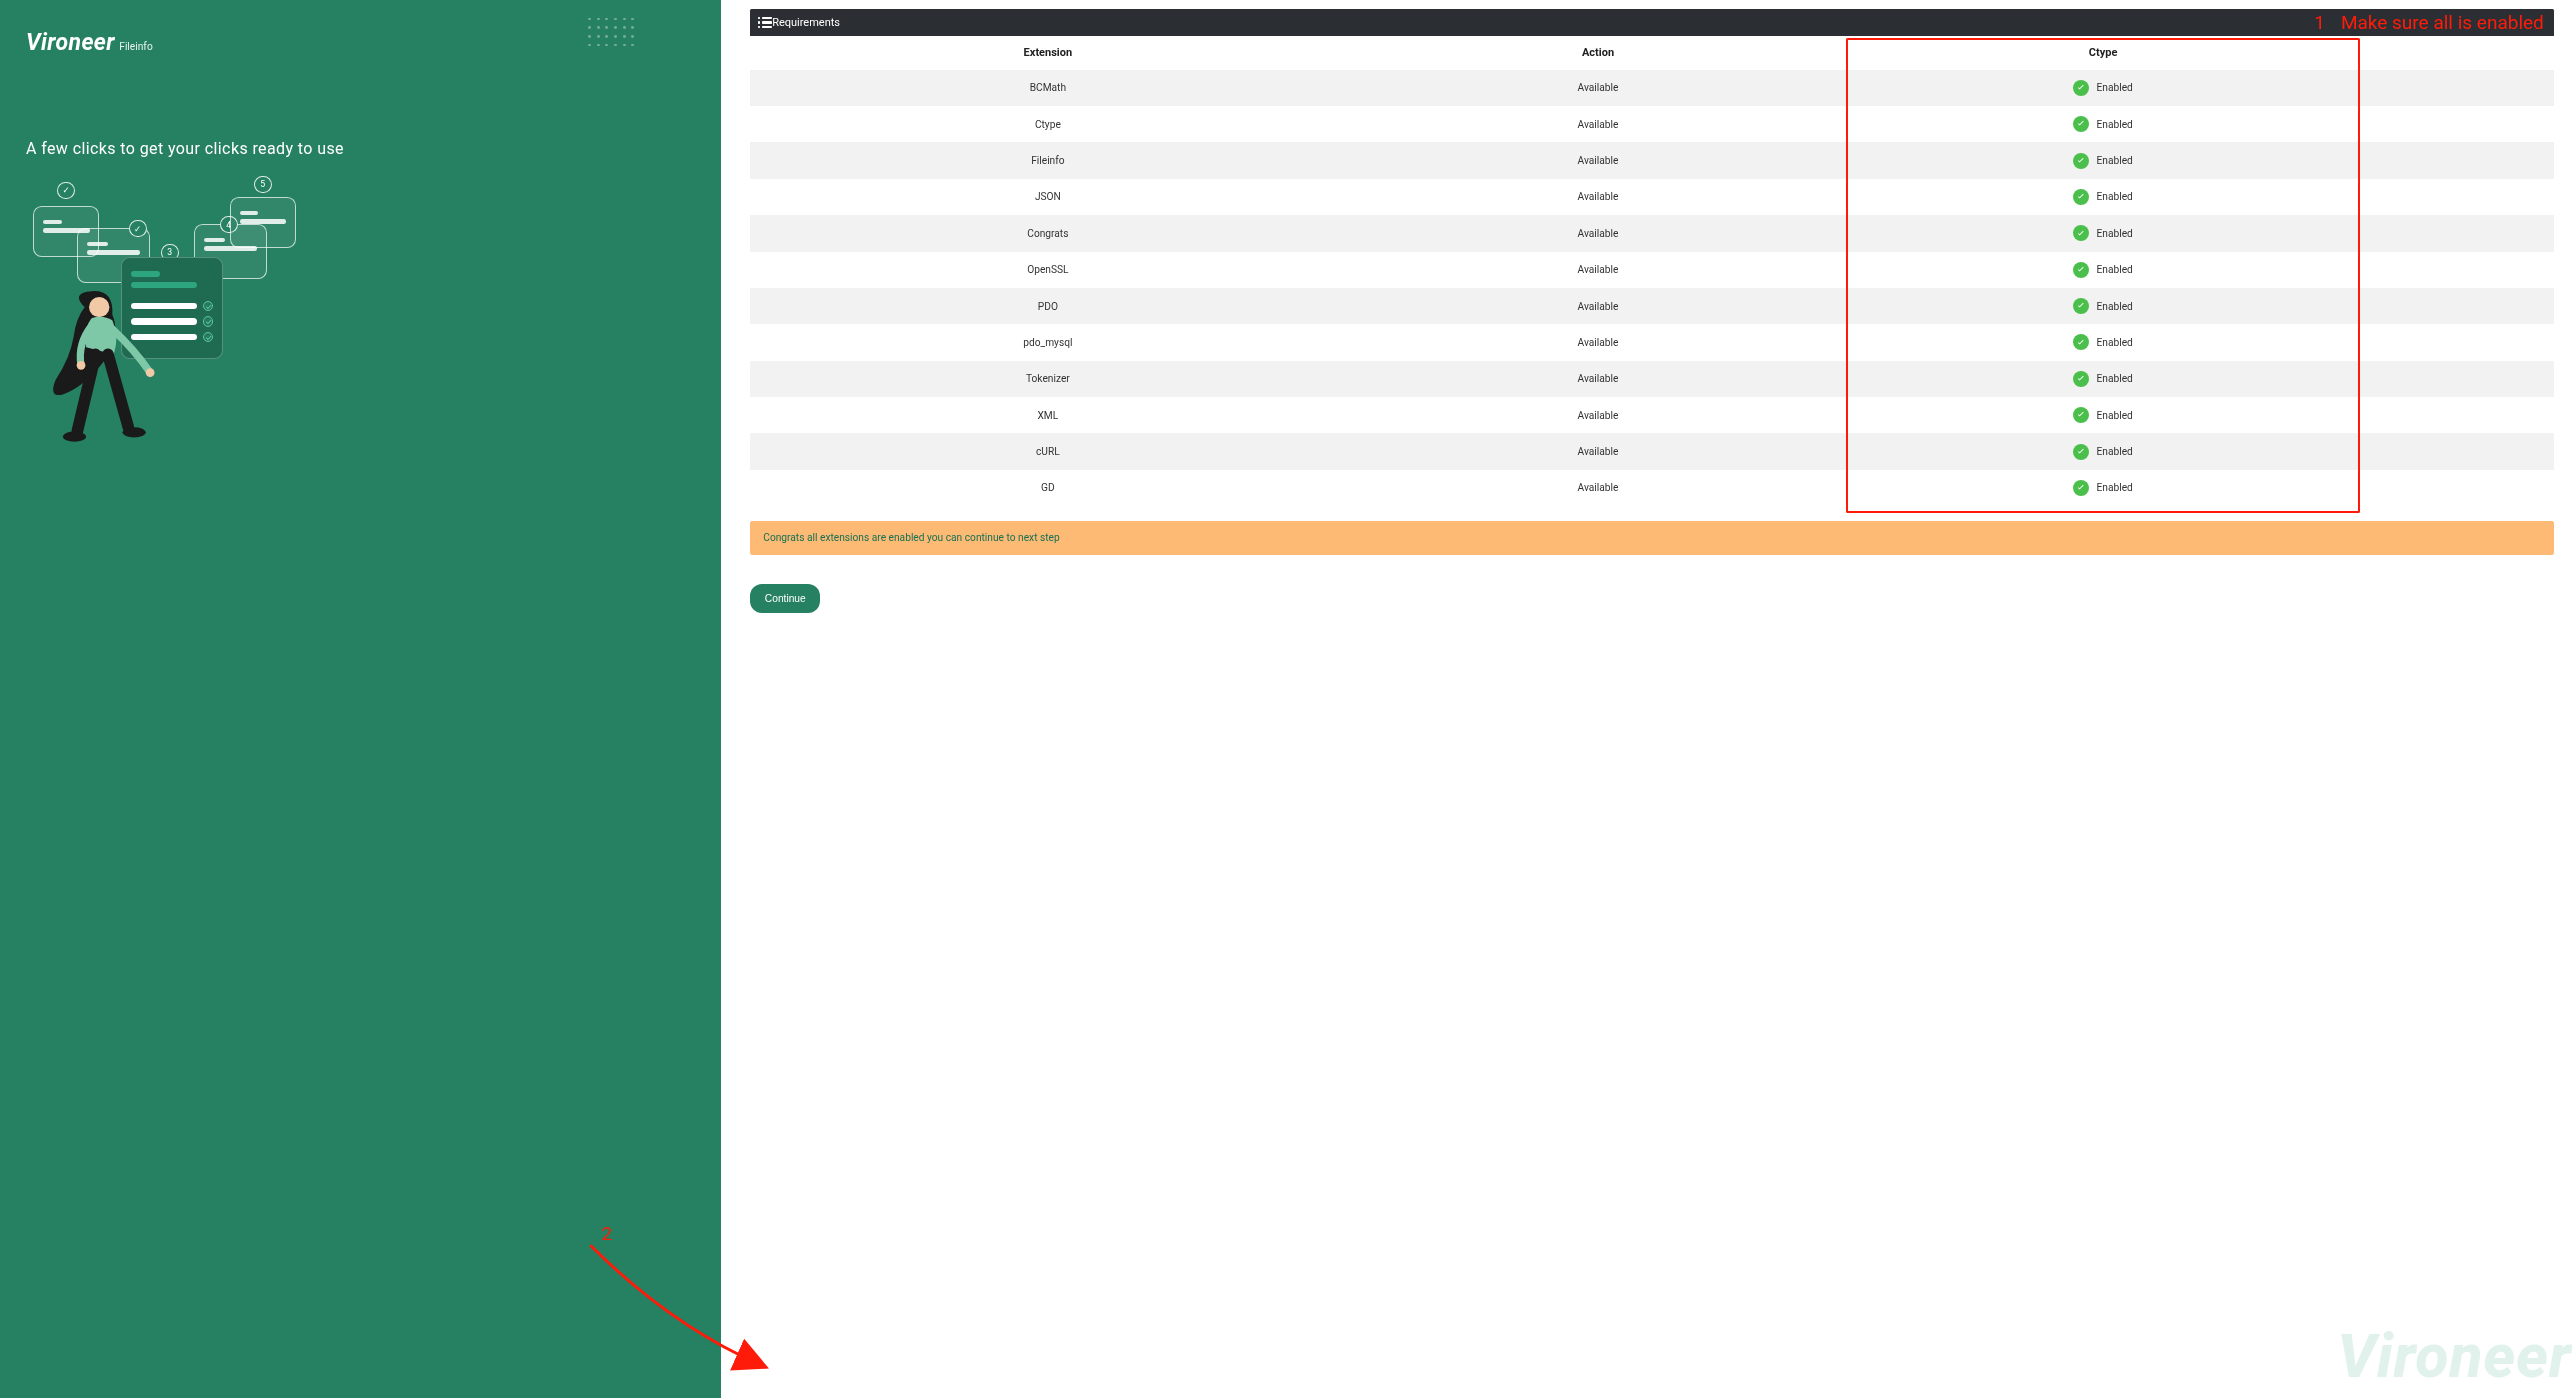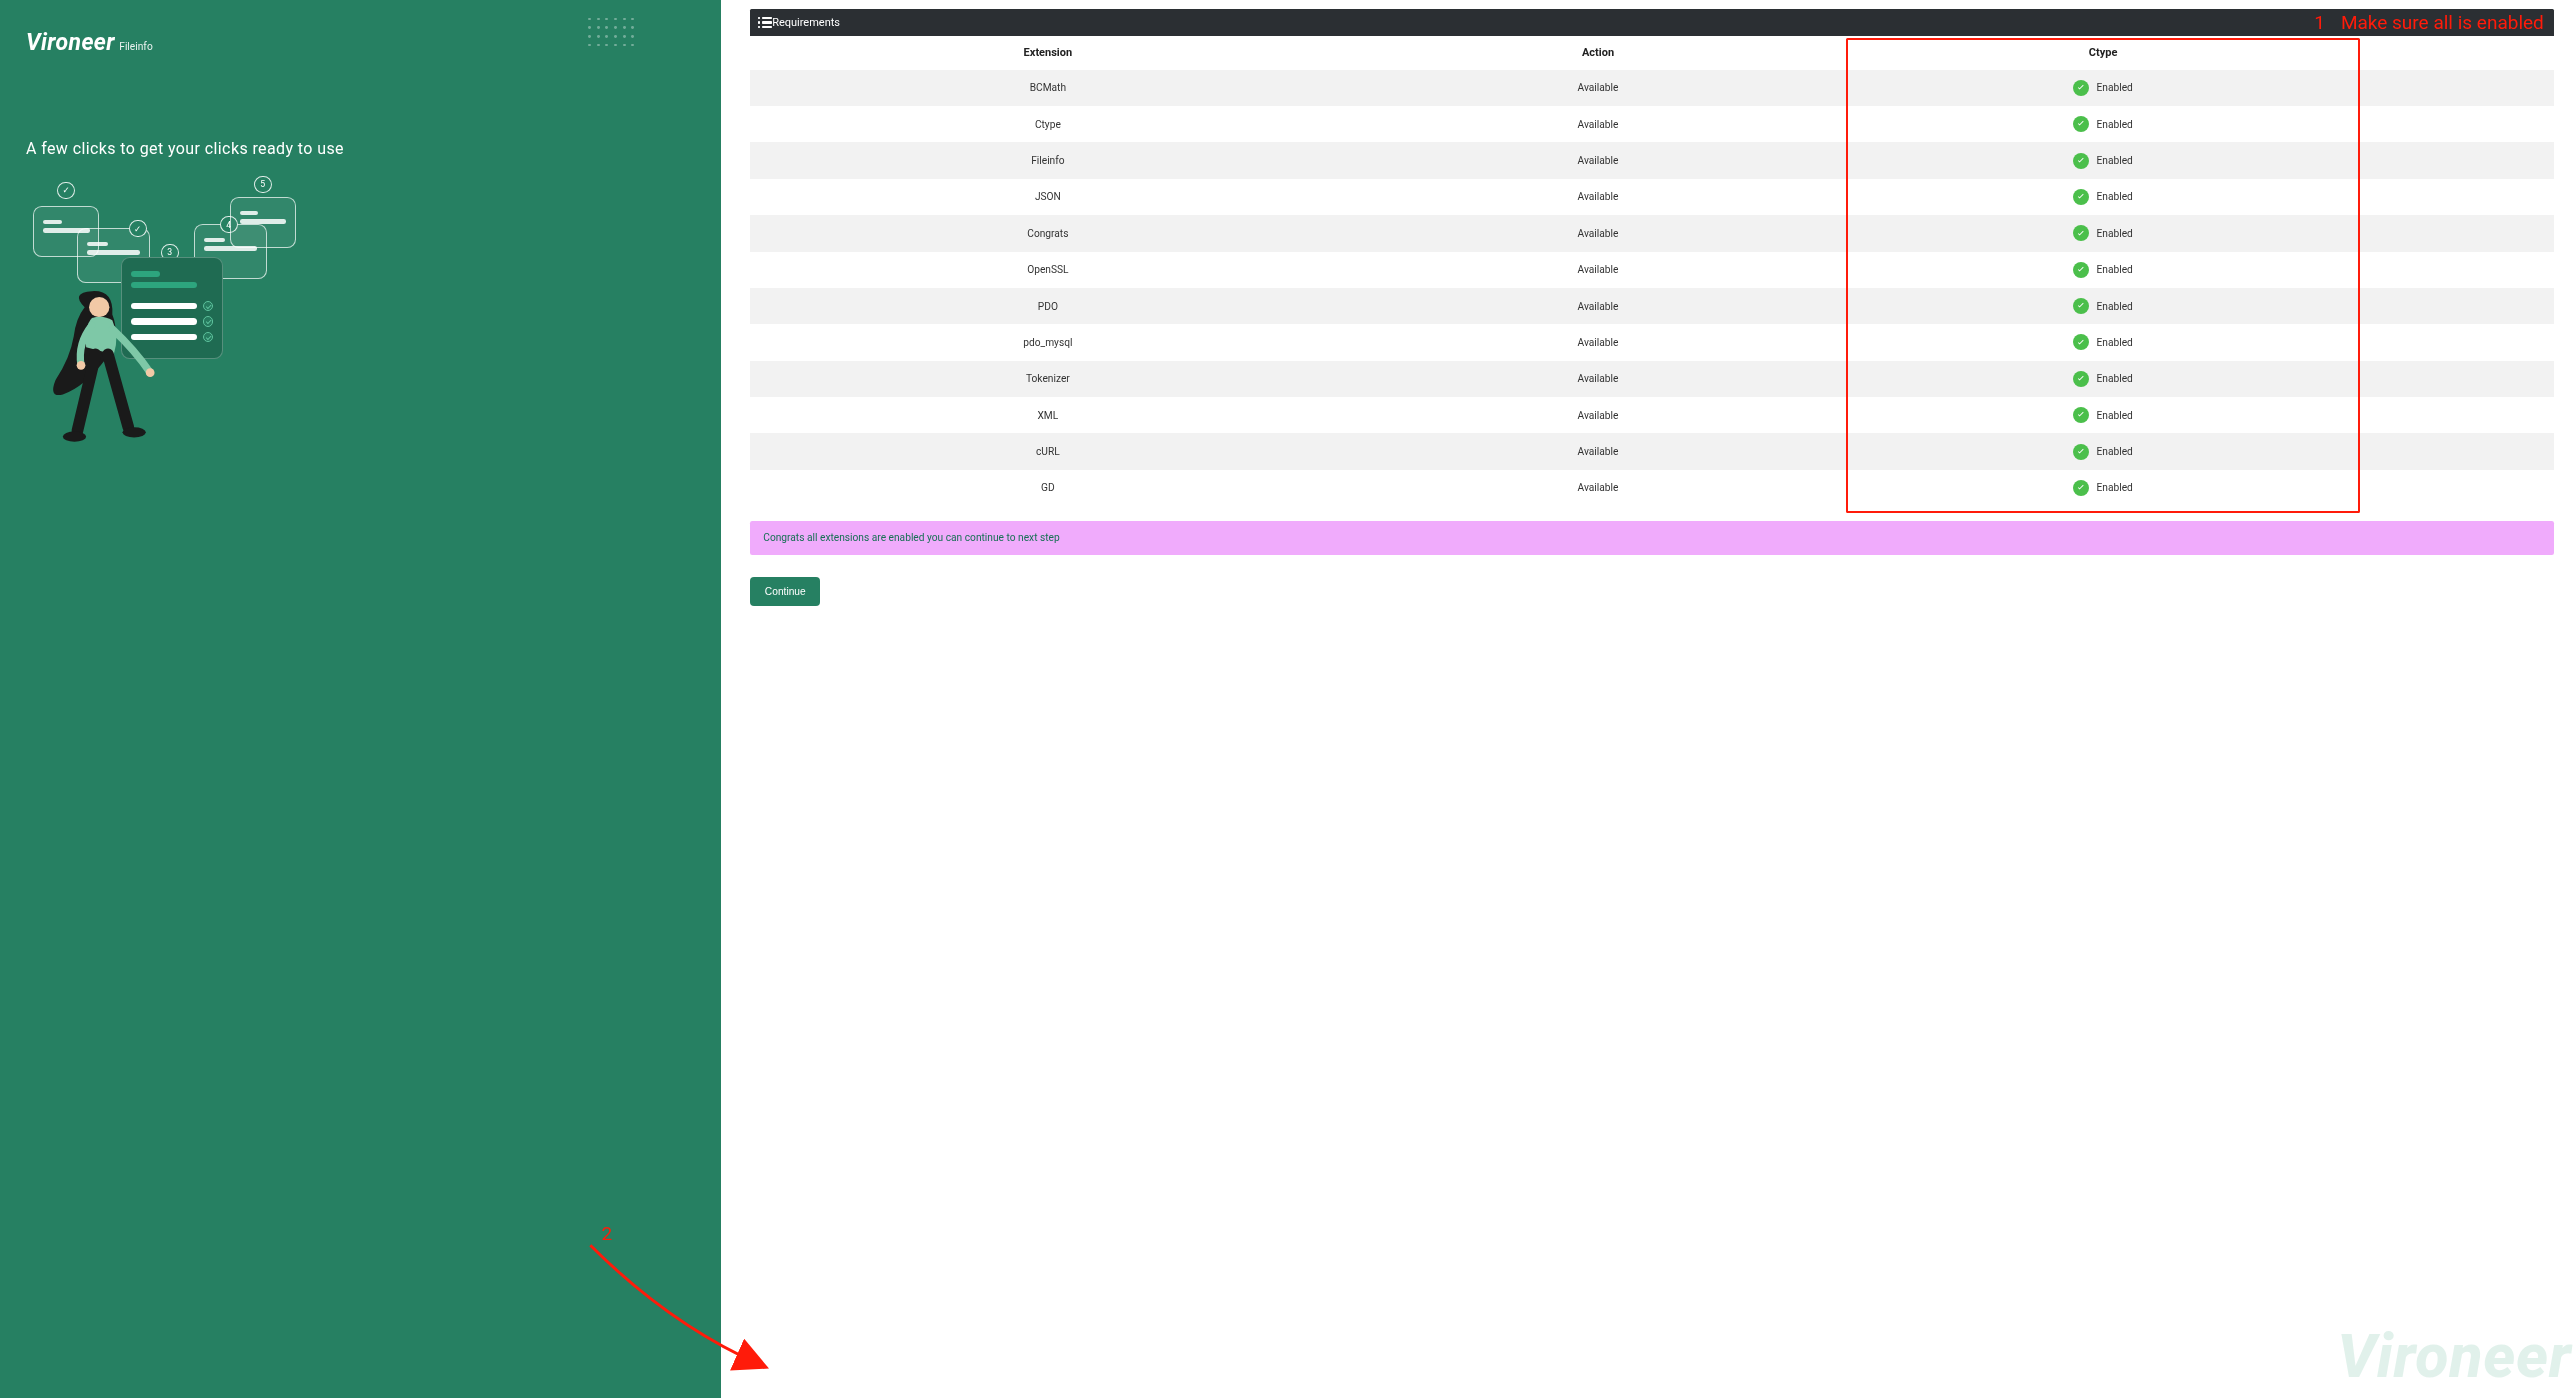--- a/index.html
+++ b/index.html
@@ -94,34 +94,34 @@
   tbody tr:nth-child(even) td { background: #fff; }
   .status-cell { display: inline-flex; align-items: center; gap: 7.3px; }
   .ok-icon {
     width: 16px; height: 16px; border-radius: 50%; background: #4bbf4b; display:inline-flex;
     align-items:center; justify-content:center;
   }
   .ok-icon svg { width: 9.5px; height: 9.5px; }
 
   .alert {
     margin-top: 14.6px;
-    background: #f0abfc;
+    background: #fdba74;
     color: #167054;
     padding: 11.7px 13px;
     font-size: 10.2px;
     border-radius: 2.2px;
   }
   .continue-btn {
-    margin-top: 22px;
+    margin-top: 29px;
     background: #268062;
     color: #fff;
     border: none;
     padding: 8.7px 14.6px;
     font-size: 10.2px;
-    border-radius: 4px;
+    border-radius: 12px;
     cursor: pointer;
   }
 
   .watermark {
     position: absolute;
     right: 4.4px;
     bottom: 5.8px;
     font-size: 61px;
     font-weight: 800;
     font-style: italic;

